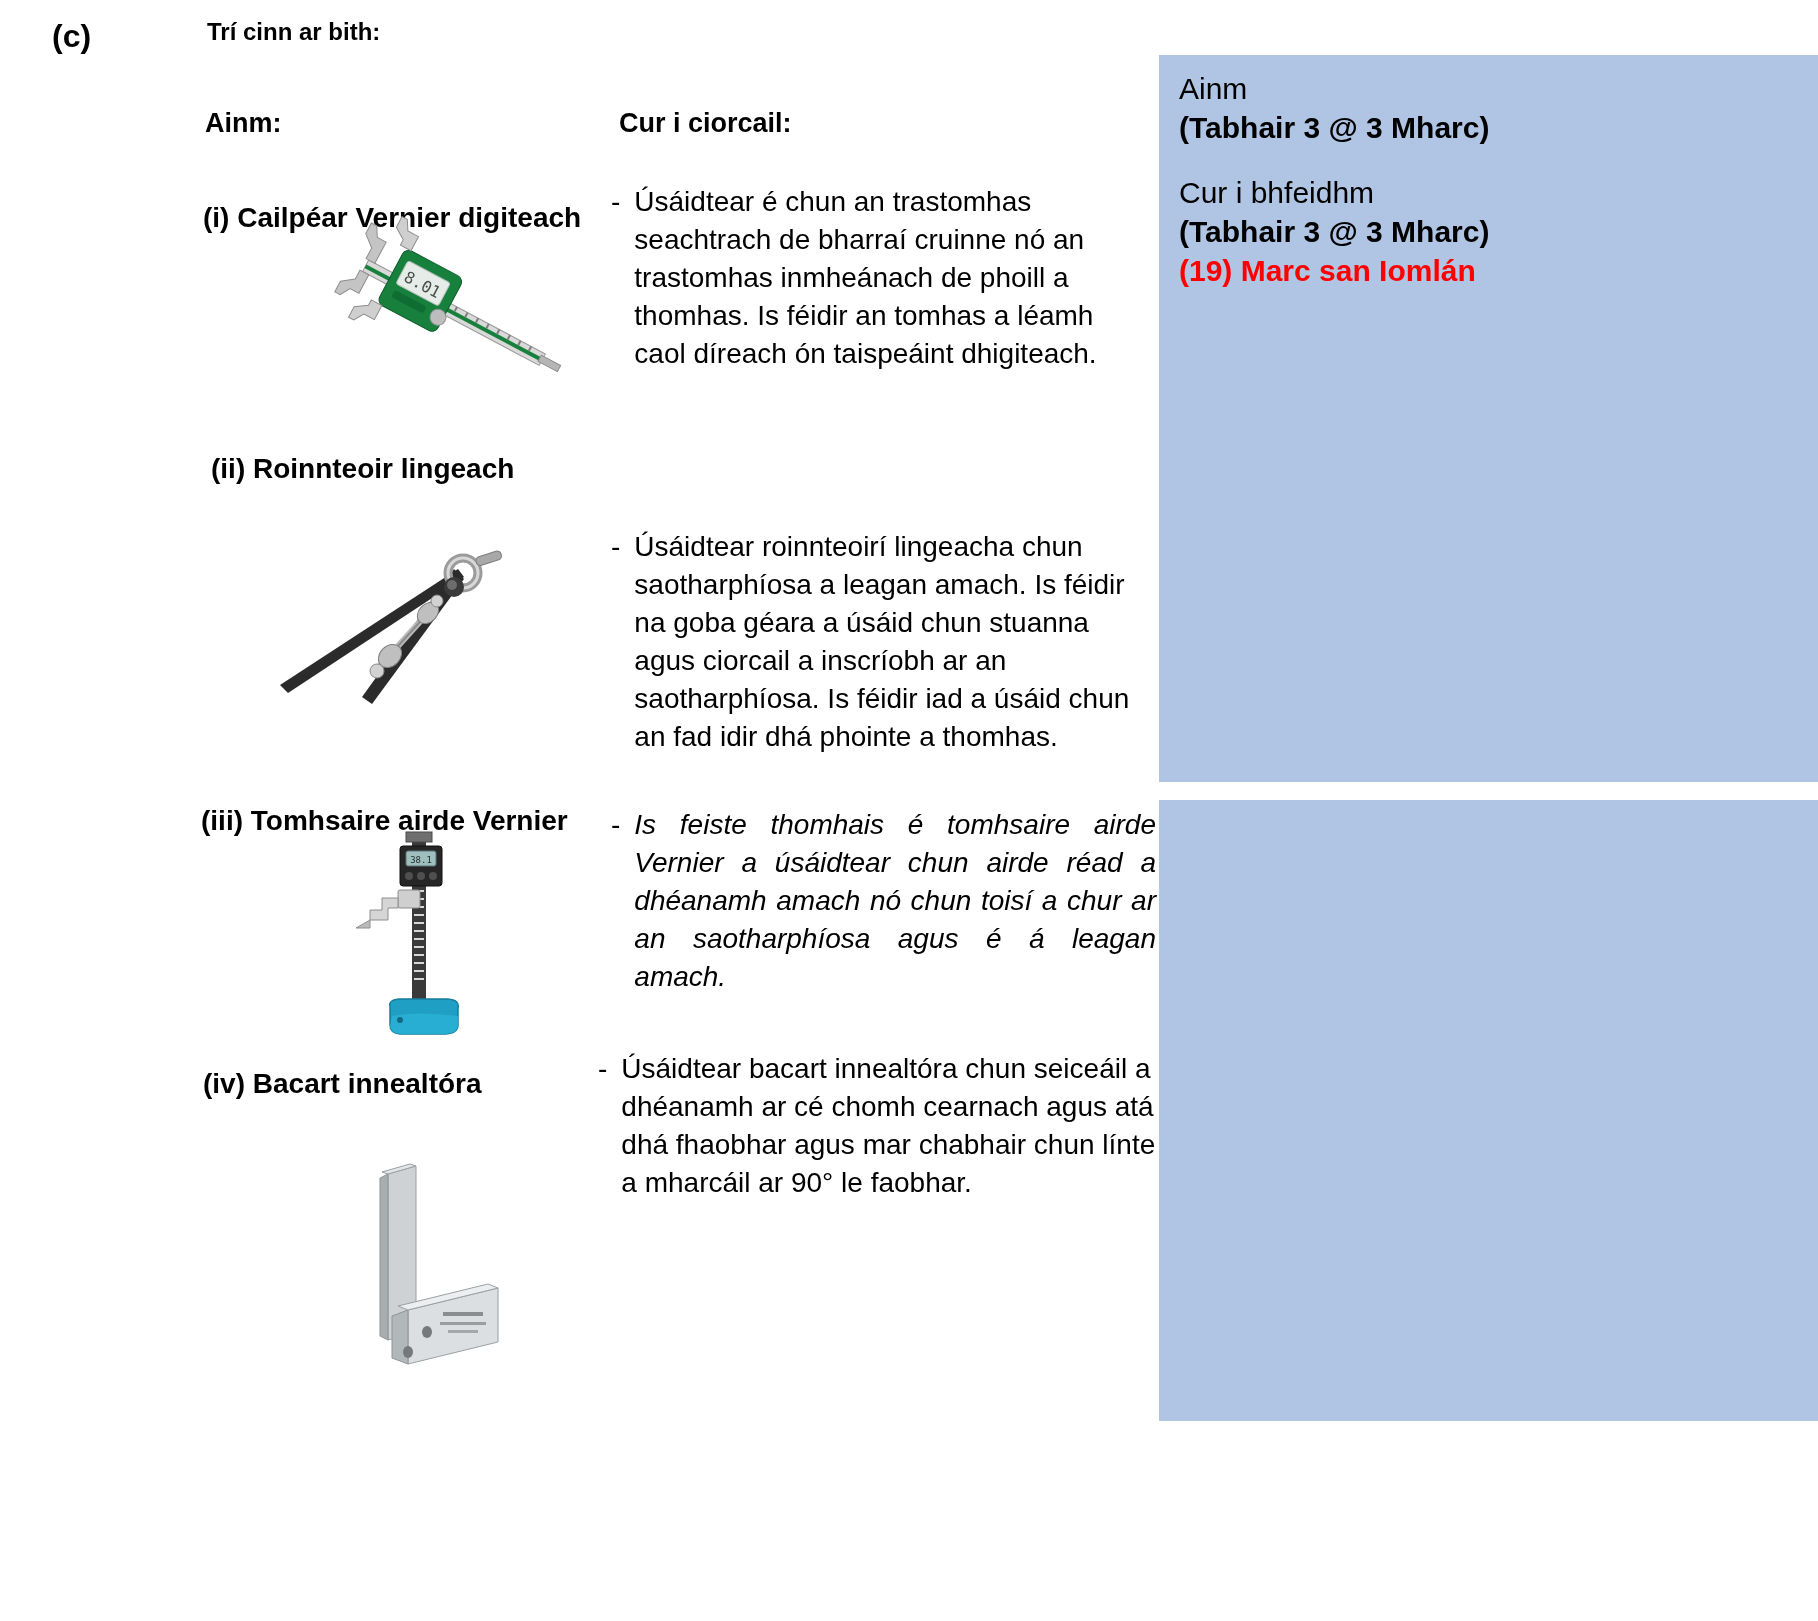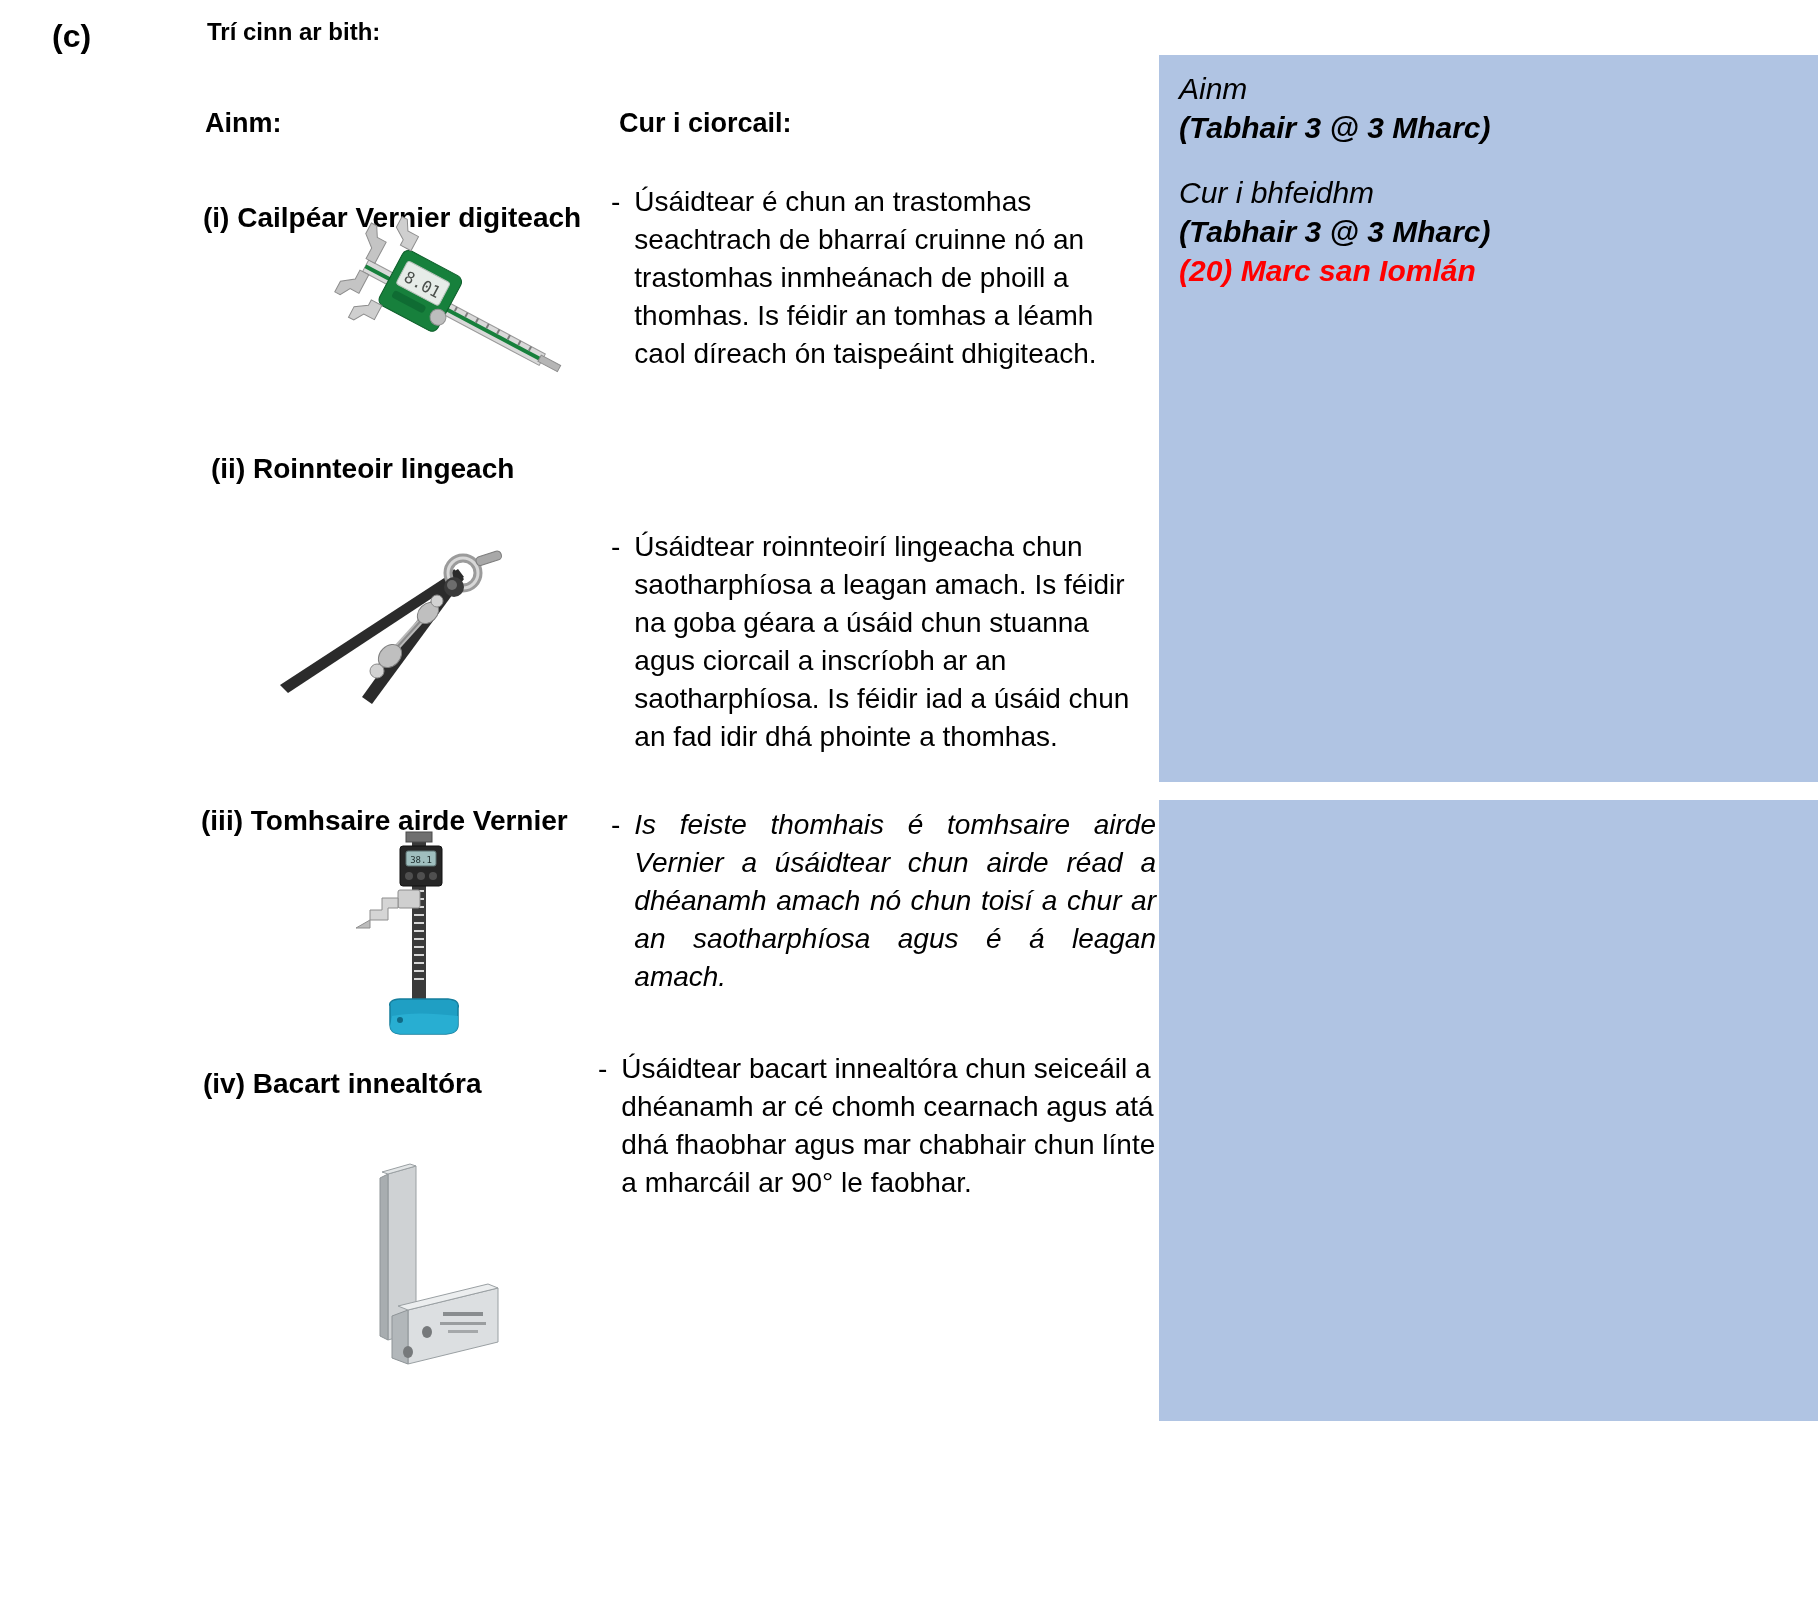--- a/index.html
+++ b/index.html
@@ -30,21 +30,20 @@
   #blue-box-bottom {
     left: 1159px;
     top: 800px;
     width: 659px;
     height: 621px;
   }
   .blue-box-inner {
     padding: 14px 0 0 20px;
     font-size: 30px;
     line-height: 1.30;
-    font-style: italic;
   }
   .blue-line {
     white-space: nowrap;
   }
   .blue-line.bold { font-weight: bold; }
   .blue-line.red  { font-weight: bold; color: #ff0000; }
   .blue-gap { height: 26px; }
 
   
   #part-letter {
@@ -120,21 +119,21 @@
 </head>
 <body>
 
 <div class="blue-box" id="blue-box-top">
   <div class="blue-box-inner">
     <div class="blue-line">Ainm</div>
     <div class="blue-line bold">(Tabhair 3 @ 3 Mharc)</div>
     <div class="blue-gap"></div>
     <div class="blue-line">Cur i bhfeidhm</div>
     <div class="blue-line bold">(Tabhair 3 @ 3 Mharc)</div>
-    <div class="blue-line red">(20) Marc san Iomlán</div>
+    <div class="blue-line red">(19) Marc san Iomlán</div>
   </div>
 </div>
 
 <div class="blue-box" id="blue-box-bottom"></div>
 
 <div id="part-letter">(c)</div>
 <div id="part-title">Trí cinn ar bith:</div>
 <div id="col-head-name">Ainm:</div>
 <div id="col-head-use">Cur i ciorcail:</div>
 

